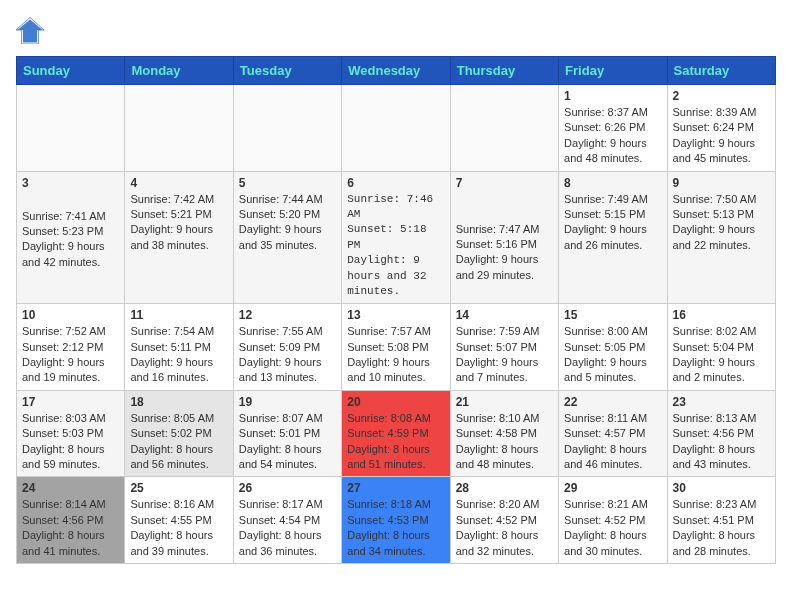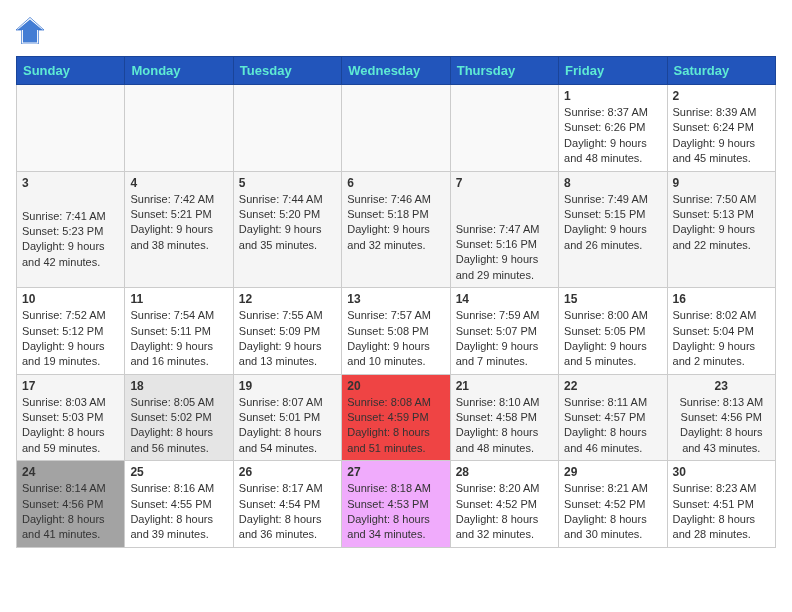--- a/index.html
+++ b/index.html
@@ -162,21 +162,21 @@
 Daylight: 9 hours and 38 minutes.</div>
         </td>
         <td style="background: rgb(245, 245, 245);">
           <span class="day-num">5</span>
           <div class="day-info" style="white-space: pre-line;">Sunrise: 7:44 AM
 Sunset: 5:20 PM
 Daylight: 9 hours and 35 minutes.</div>
         </td>
         <td style="background: rgb(245, 245, 245);">
           <span class="day-num">6</span>
-          <div class="day-info" style="white-space: pre-line;">Sunrise: 7:46 AM
+          <div class="day-info" style="white-space: pre-line; font-family: Liberation Mono, monospace;">Sunrise: 7:46 AM
 Sunset: 5:18 PM
 Daylight: 9 hours and 32 minutes.</div>
         </td>
         <td style="background: rgb(245, 245, 245);">
           <span class="day-num">7</span>
           <div class="day-info" style="white-space: pre-line; margin-top: 32px;">Sunrise: 7:47 AM
 Sunset: 5:16 PM
 Daylight: 9 hours and 29 minutes.</div>
         </td>
         <td style="background: rgb(245, 245, 245);">
@@ -189,21 +189,21 @@
           <span class="day-num">9</span>
           <div class="day-info" style="white-space: pre-line;">Sunrise: 7:50 AM
 Sunset: 5:13 PM
 Daylight: 9 hours and 22 minutes.</div>
         </td>
       </tr>
       <tr>
         <td style="background: rgb(255, 255, 255);">
           <span class="day-num">10</span>
           <div class="day-info" style="white-space: pre-line;">Sunrise: 7:52 AM
-Sunset: 5:12 PM
+Sunset: 2:12 PM
 Daylight: 9 hours and 19 minutes.</div>
         </td>
         <td style="background: rgb(255, 255, 255);">
           <span class="day-num">11</span>
           <div class="day-info" style="white-space: pre-line;">Sunrise: 7:54 AM
 Sunset: 5:11 PM
 Daylight: 9 hours and 16 minutes.</div>
         </td>
         <td style="background: rgb(255, 255, 255);">
           <span class="day-num">12</span>
@@ -266,21 +266,21 @@
           <div class="day-info" style="white-space: pre-line;">Sunrise: 8:10 AM
 Sunset: 4:58 PM
 Daylight: 8 hours and 48 minutes.</div>
         </td>
         <td style="background: rgb(245, 245, 245);">
           <span class="day-num">22</span>
           <div class="day-info" style="white-space: pre-line;">Sunrise: 8:11 AM
 Sunset: 4:57 PM
 Daylight: 8 hours and 46 minutes.</div>
         </td>
-        <td style="background: rgb(245, 245, 245); text-align: center;">
+        <td style="background: rgb(245, 245, 245);">
           <span class="day-num">23</span>
           <div class="day-info" style="white-space: pre-line;">Sunrise: 8:13 AM
 Sunset: 4:56 PM
 Daylight: 8 hours and 43 minutes.</div>
         </td>
       </tr>
       <tr>
         <td style="background: #a3a3a3; margin-top: 22px;">
           <span class="day-num">24</span>
           <div class="day-info" style="white-space: pre-line;">Sunrise: 8:14 AM
@@ -292,21 +292,21 @@
           <div class="day-info" style="white-space: pre-line;">Sunrise: 8:16 AM
 Sunset: 4:55 PM
 Daylight: 8 hours and 39 minutes.</div>
         </td>
         <td style="background: rgb(255, 255, 255);">
           <span class="day-num">26</span>
           <div class="day-info" style="white-space: pre-line;">Sunrise: 8:17 AM
 Sunset: 4:54 PM
 Daylight: 8 hours and 36 minutes.</div>
         </td>
-        <td style="background: #f0abfc;">
+        <td style="background: #3b82f6;">
           <span class="day-num">27</span>
           <div class="day-info" style="white-space: pre-line;">Sunrise: 8:18 AM
 Sunset: 4:53 PM
 Daylight: 8 hours and 34 minutes.</div>
         </td>
         <td style="background: rgb(255, 255, 255);">
           <span class="day-num">28</span>
           <div class="day-info" style="white-space: pre-line;">Sunrise: 8:20 AM
 Sunset: 4:52 PM
 Daylight: 8 hours and 32 minutes.</div>

